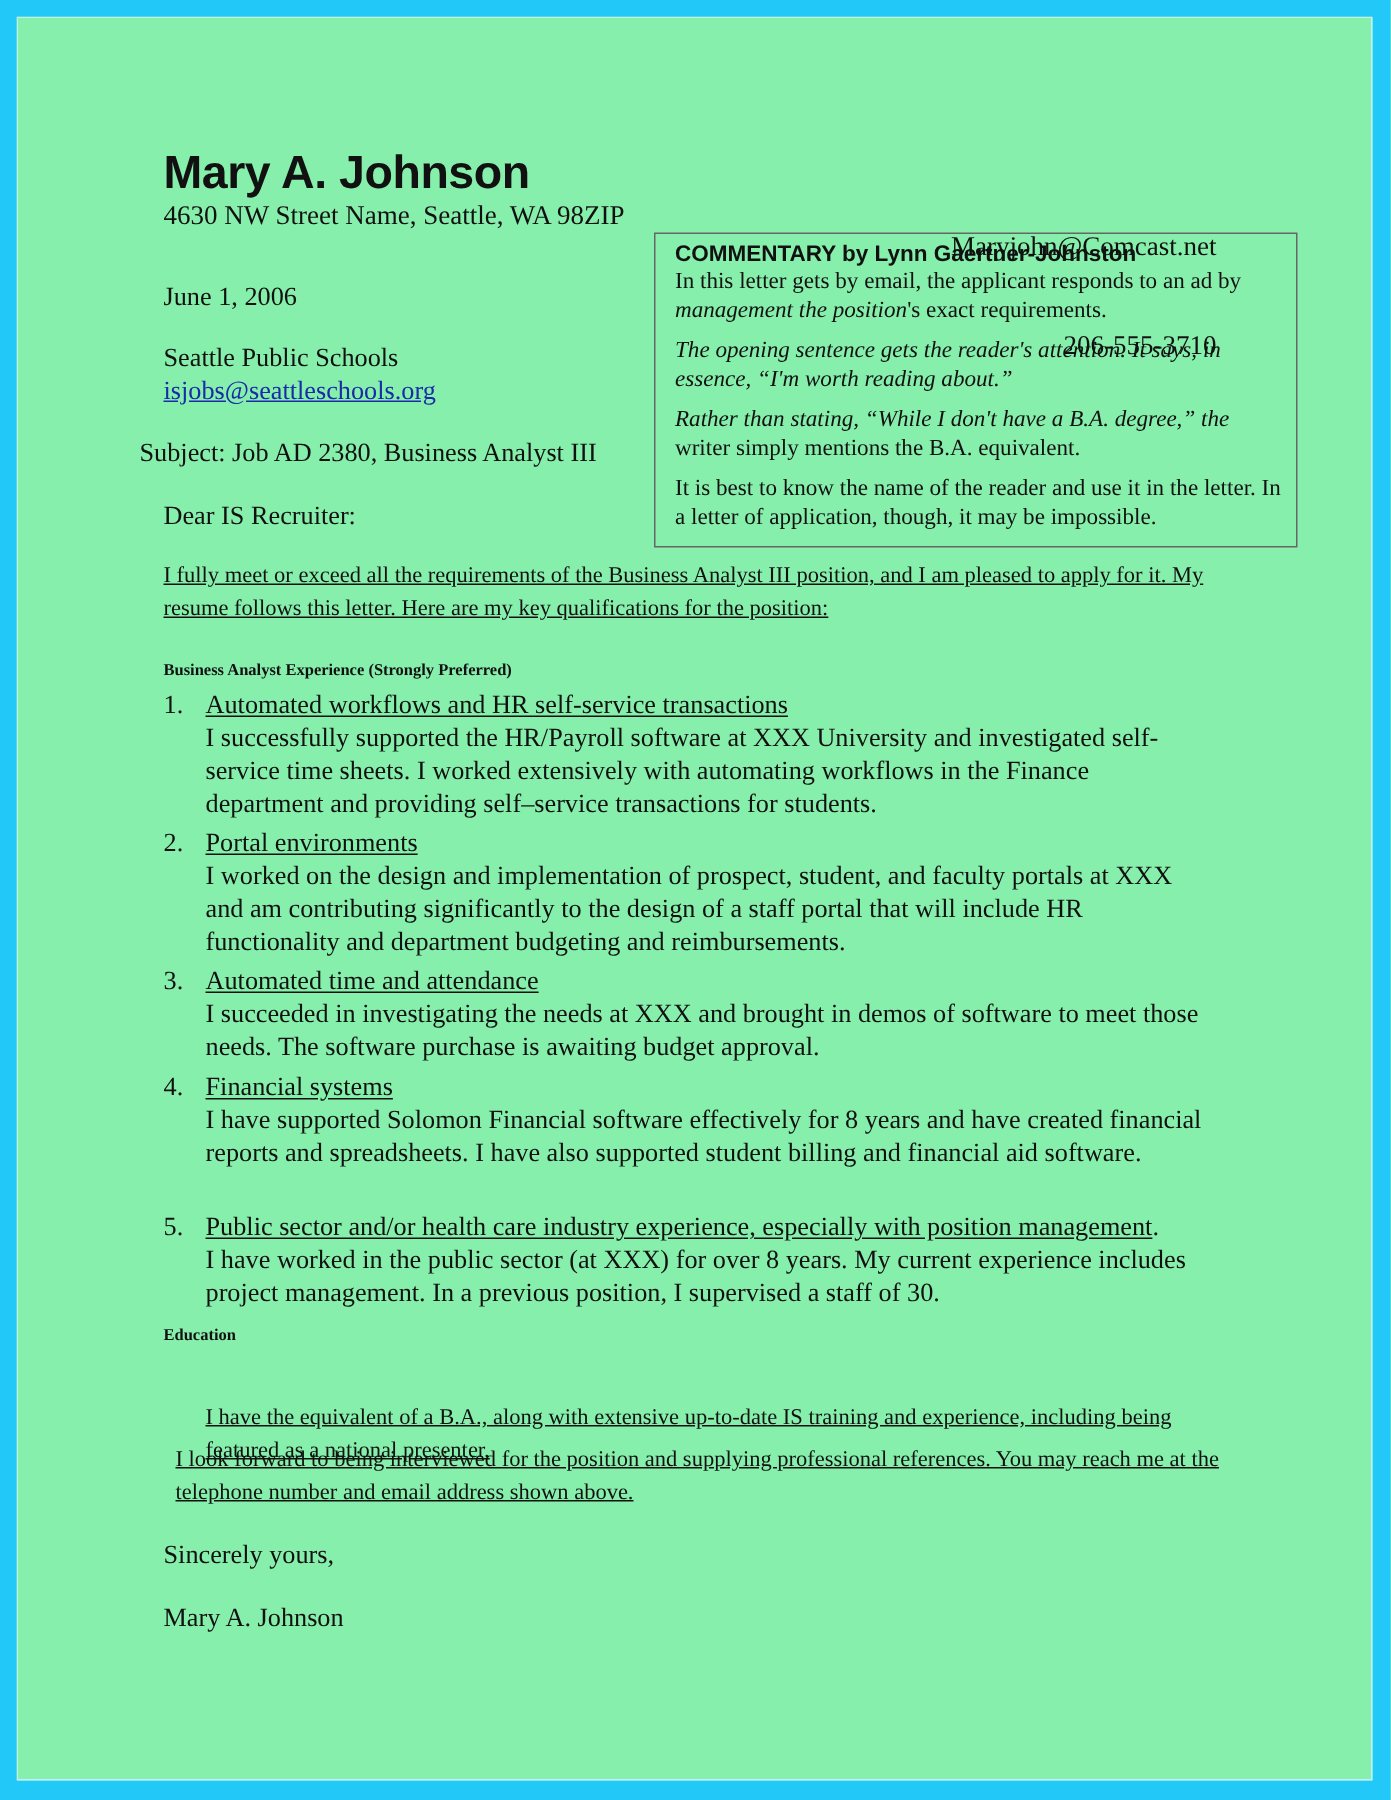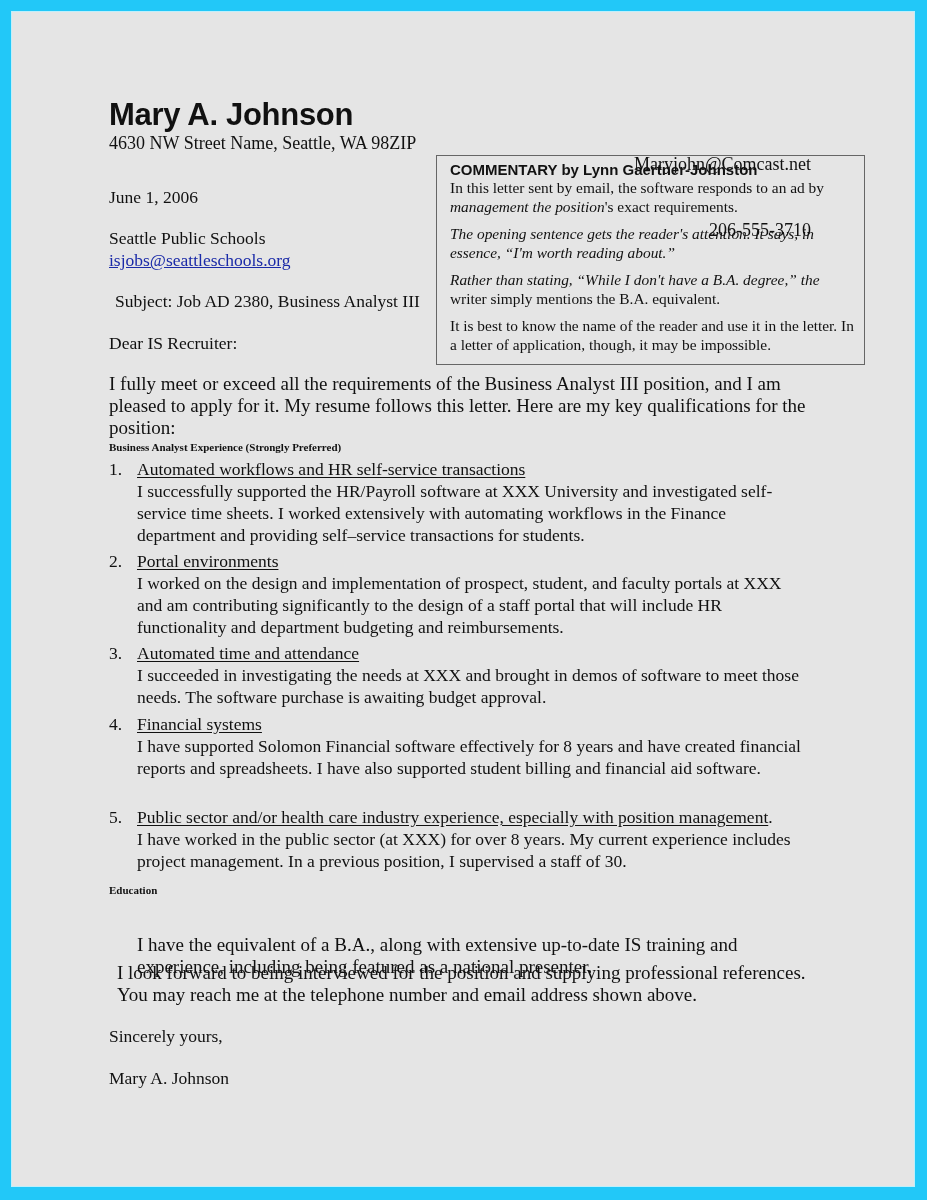--- a/index.html
+++ b/index.html
@@ -14,21 +14,21 @@
       overflow: hidden;
       font-family: "Liberation Serif", serif;
       color: #111;
     }
     .page {
       position: absolute;
       left: 11px;
       top: 11px;
       width: 904px;
       height: 1176px;
-      background: #e5e5e5;
+      background: #86efac;
       box-shadow: inset 0 0 0 1px #bfeffb;
     }
     .abs { position: absolute; }
     .name {
       left: 109px; top: 86px;
       font-family: "Liberation Sans", sans-serif;
       font-weight: bold;
       font-size: 31px;
       letter-spacing: -0.3px;
       line-height: 36px;
@@ -76,22 +76,23 @@
       white-space: nowrap;
     }
     .commentary p {
       margin: 0 0 8px 0;
     }
     .commentary p.first { margin-top: 0; }
     .commentary em { font-style: italic; }
     .body-text {
       left: 109px;
       width: 720px;
-      font-size: 19px;
-      line-height: 22px;
+      font-size: 15px;
+      line-height: 22px;
+      text-decoration: underline;
     }
     .body-text p { margin: 0; }
     .section-heading {
       font-weight: bold;
       margin: 0;
       font-size: 11px;
       line-height: 22px;
     }
     .list-item {
       position: absolute;
@@ -121,30 +122,30 @@
 
   <h1 class="abs name" style="left:98px; top:86px;">Mary A. Johnson</h1>
   <div class="abs address" style="left:98px; top:121px;">4630 NW Street Name, Seattle, WA 98ZIP</div>
   <div class="abs contact" style="right:104px; top:99px;">
     <div>Maryjohn@Comcast.net</div>
     <div>206-555-3710</div>
   </div>
 
   <div class="abs commentary" style="left:425px; top:144px;">
     <h2>COMMENTARY by Lynn Gaertner-Johnston</h2>
-    <p class="first"><span>In this letter sent by email, the software responds to an ad by </span><em>management the position</em><span>'s exact requirements.</span></p>
+    <p class="first"><span>In this letter gets by email, the applicant responds to an ad by </span><em>management the position</em><span>'s exact requirements.</span></p>
     <p><em>The opening sentence gets the reader's attention. It says, in essence, “I'm worth reading about.”</em></p>
     <p><em>Rather than stating, “While I don't have a B.A. degree,” the</em><br><span>writer simply mentions the B.A. equivalent.</span></p>
     <p style="margin-bottom:0;"><span>It is best to know the name of the reader and use it in the letter. In a letter of application, though, it may be impossible.</span></p>
   </div>
 
   <div class="abs serif18" style="left:98px; top:175px;">June 1, 2006</div>
   <div class="abs serif18" style="left:98px; top:216px;">Seattle Public Schools</div>
   <div class="abs serif18 link" style="left:98px; top:238px;">isjobs@seattleschools.org</div>
-  <div class="abs serif18" style="left:104px; top:279px;">Subject: Job AD 2380, Business Analyst III</div>
+  <div class="abs serif18" style="left:82px; top:279px;">Subject: Job AD 2380, Business Analyst III</div>
   <div class="abs serif18" style="left:98px; top:321px;">Dear IS Recruiter:</div>
 
   <div class="abs body-text" style="left:98px; top:362px; width:712px;">
     <p>I fully meet or exceed all the requirements of the Business Analyst III position, and I am pleased to apply for it. My resume follows this letter. Here are my key qualifications for the position:</p>
   </div>
 
   <div class="abs section-heading" style="left:98px; top:425px; white-space:nowrap;">Business Analyst Experience (Strongly Preferred)</div>
 
   <div class="list-item" style="left:98px; top:447px; width:700px;">
     <span class="list-num">1.</span>

